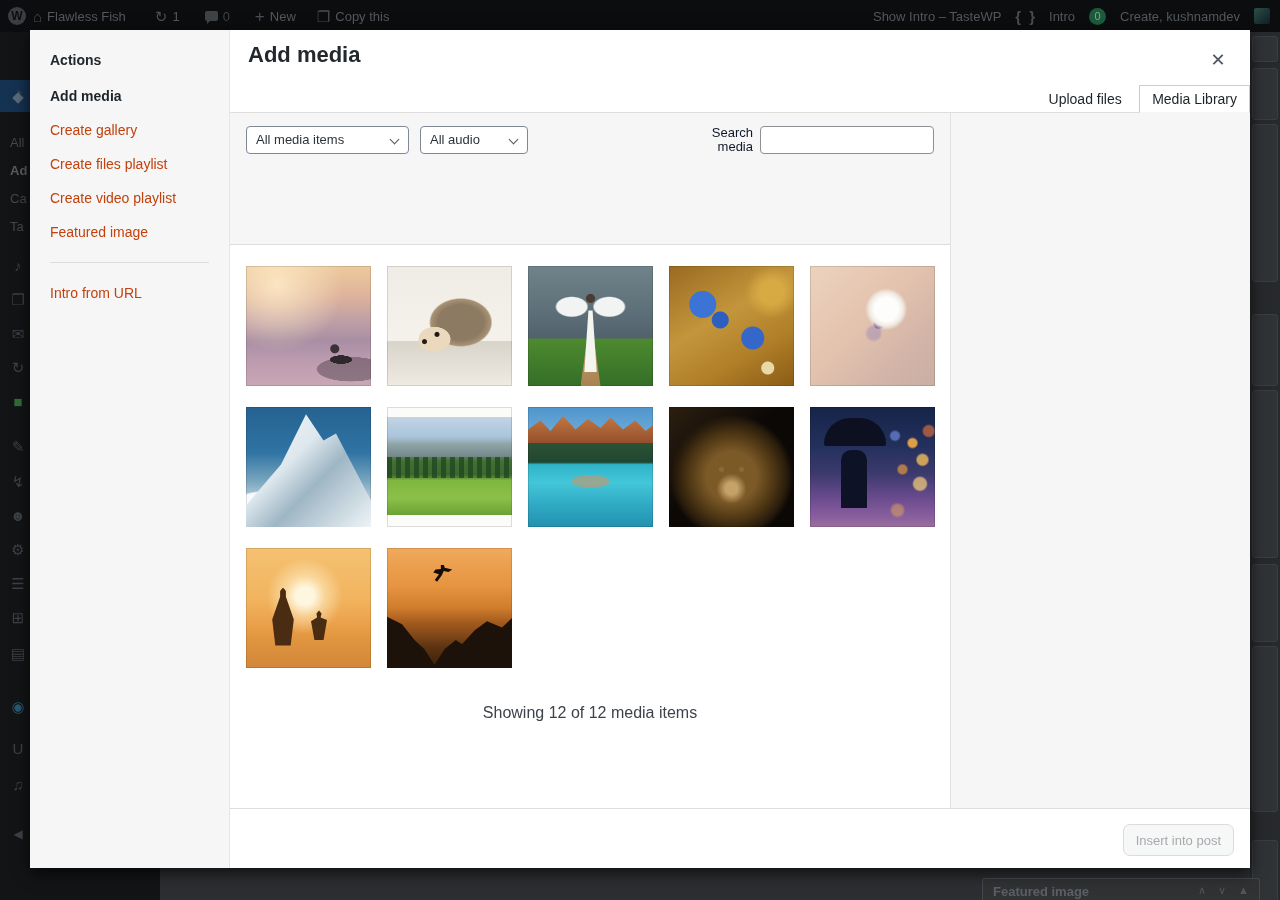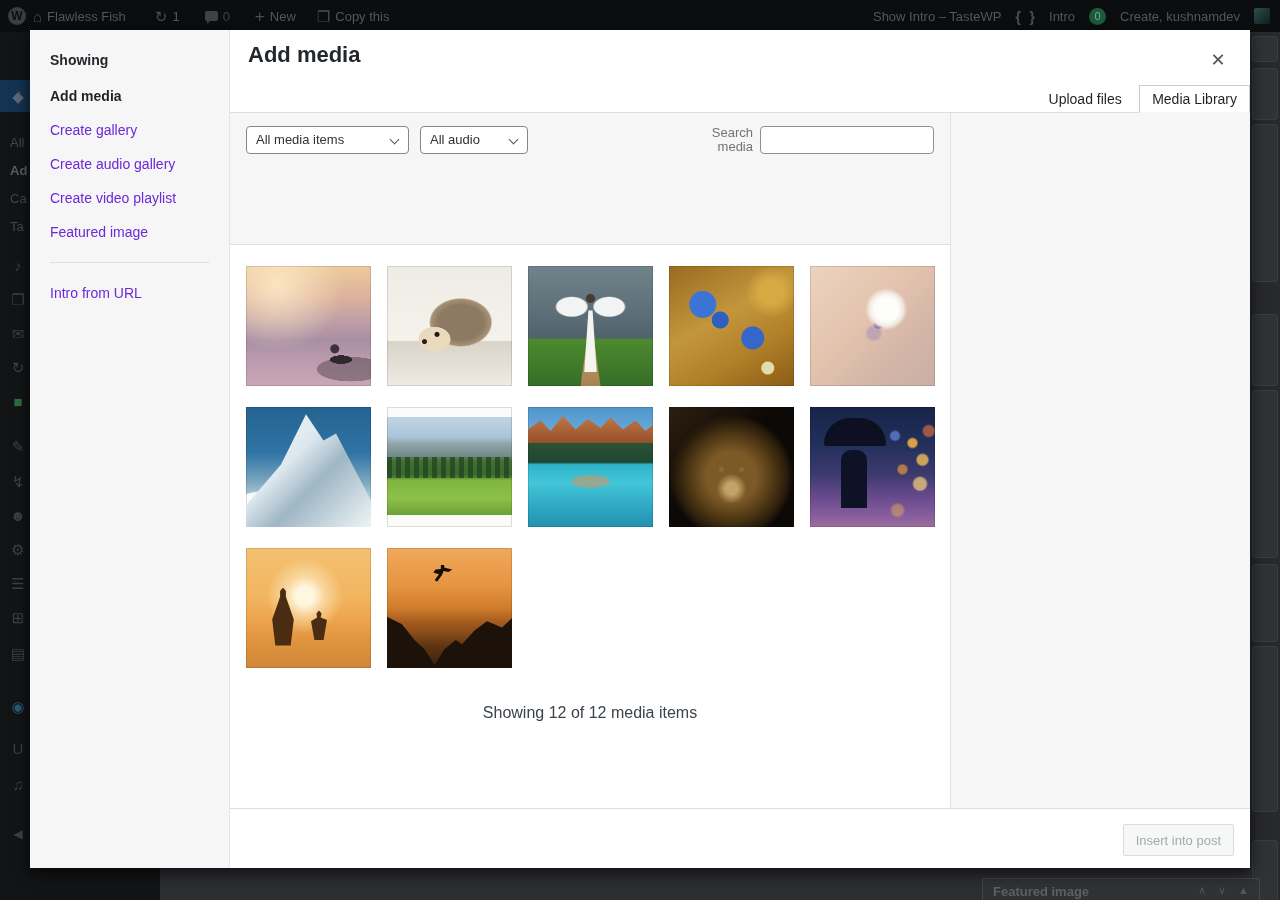--- a/index.html
+++ b/index.html
@@ -49,21 +49,21 @@
   .featured-box .fb-icons { margin-left:auto; display:flex; gap:12px; font-weight:normal;
     color:#53575a; font-size:11px; }
   
   .media-modal { position:absolute; left:30px; top:30px; width:1220px; height:838px;
     z-index:10; box-shadow:0 5px 15px rgba(0,0,0,.7); background:#fff; }
   
   .menu-panel { position:absolute; left:0; top:0; bottom:0; width:200px;
     background:#f6f6f6; border-right:1px solid #e5e5e5; padding:22px 0 0 20px; }
   .menu-panel h3 { font-size:14px; color:#23282d; font-weight:bold; }
   .panel-items { margin-top:18px; }
-  .panel-item { font-size:14px; line-height:20px; margin-bottom:14px; color:#6d28d9; cursor:pointer; }
+  .panel-item { font-size:14px; line-height:20px; margin-bottom:14px; color:#c2410c; cursor:pointer; }
   .panel-item.active { color:#1d2327; font-weight:bold; cursor:default; }
   .panel-sep { border-top:1px solid #ddd; margin:20px 20px 20px 0; }
   
   .modal-main { position:absolute; left:200px; right:0; top:0; bottom:0; background:#fff; }
   .frame-title { padding:12px 16px 0 18px; font-size:22px; font-weight:600; color:#23282d; }
   .close-btn { position:absolute; top:12px; right:14px; width:36px; height:36px;
     text-align:center; line-height:36px; font-size:18px; color:#50575e; cursor:pointer; }
   .router { position:absolute; left:0; right:0; top:55px; height:28px; padding-left:16px;
     border-bottom:1px solid #ddd;text-align:right; }
   .tab { display:inline-block; font-size:14px; color:#1d2327; padding:5px 12px;
@@ -76,35 +76,35 @@
   .tb-row { margin-bottom:12px; display:flex; }
   .select { height:28px; background:#fff; border:1px solid #7e8993; border-radius:4px;
     font-size:13px; color:#2c3338; line-height:26px; padding:0 26px 0 9px;
     position:relative; cursor:pointer; white-space:nowrap; }
   .select .caret { position:absolute; right:10px; top:9px; width:7px; height:7px;
     border-right:1.6px solid #50575e; border-bottom:1.6px solid #50575e;
     transform:rotate(45deg); }
   .mr11 { margin-right:11px; }
   .w163{width:163px} .w108{width:108px} .w162{width:162px} .w146{width:146px} .w142{width:142px}
   .search-wrap { position:absolute; right:16px; top:13px; display:flex; align-items:center; }
-  .search-label { width:60px; text-align:right; font-size:13px; color:#737373;
+  .search-label { width:60px; text-align:right; font-size:13px; color:#0f172a;
     line-height:14px; margin-right:7px; }
   .search-input { width:174px; height:28px; border:1px solid #8c8f94; border-radius:4px;
     background:#fff; font-size:13px; padding:0 8px; color:#2c3338;
     font-family:"Liberation Sans",sans-serif; }
   .attachments-grid { padding:21px 14px 0 16px; display:flex; flex-wrap:wrap; gap:21px 16px; }
   .attachment { width:125px; height:120px; position:relative; overflow:hidden;
     box-shadow:inset 0 0 0 1px rgba(0,0,0,.12); cursor:pointer; background:#eee; }
   .grid-count { margin-top:36px; text-align:center; font-size:16px; color:#3c434a; }
   .media-sidebar { position:absolute; left:720px; right:0; top:0; bottom:0;
     background:#f6f6f6; border-left:1px solid #e2e2e2; }
   .media-footer { position:absolute; left:0; right:0; bottom:0; height:60px;
     border-top:1px solid #ddd; background:#fff; }
   .insert-btn { position:absolute; right:16px; top:15px; height:32px; padding:0 12px;
-    background:#f6f7f7; border:1px solid #dcdcde; border-radius:2px; color:#a7aaad;
+    background:#f6f7f7; border:1px solid #dcdcde; border-radius:7px; color:#a7aaad;
     font-size:13px; font-family:"Liberation Sans",sans-serif; }
   
   .attachment:before,.attachment:after { content:''; position:absolute; }
   .thumb-zen { background:
     radial-gradient(circle at 71% 69%, #3b3136 0 4px, transparent 5px),
     radial-gradient(ellipse 18px 7px at 76% 78%, #2e272c 0 60%, transparent 62%),
     radial-gradient(ellipse 56px 20px at 84% 86%, rgba(55,45,55,.4) 0 60%, transparent 62%),
     radial-gradient(circle at 25% 16%, rgba(255,236,200,.85), transparent 48%),
     linear-gradient(180deg,#ecca9c 0%,#dfb49b 24%,#bf9fa6 46%,#a98fa4 62%,#bf9db0 82%,#caa7b4 100%); }
   .thumb-hedgehog { background:
@@ -271,25 +271,25 @@
   <span class="fb-icons">
     <span>∧</span>
     <span>∨</span>
     <span>▲</span>
   </span>
 </div>
 
 <div class="media-modal">
 
   <div class="menu-panel">
-    <h3>Showing</h3>
+    <h3>Actions</h3>
     <div class="panel-items">
       <div class="panel-item active">Add media</div>
       <div class="panel-item">Create gallery</div>
-      <div class="panel-item">Create audio gallery</div>
+      <div class="panel-item">Create files playlist</div>
       <div class="panel-item">Create video playlist</div>
       <div class="panel-item">Featured image</div>
       <div class="panel-sep"></div>
       <div class="panel-item">Intro from URL</div>
     </div>
   </div>
 
   <div class="modal-main">
     <div class="frame-title">Add media</div>
     <div class="close-btn">✕</div>

